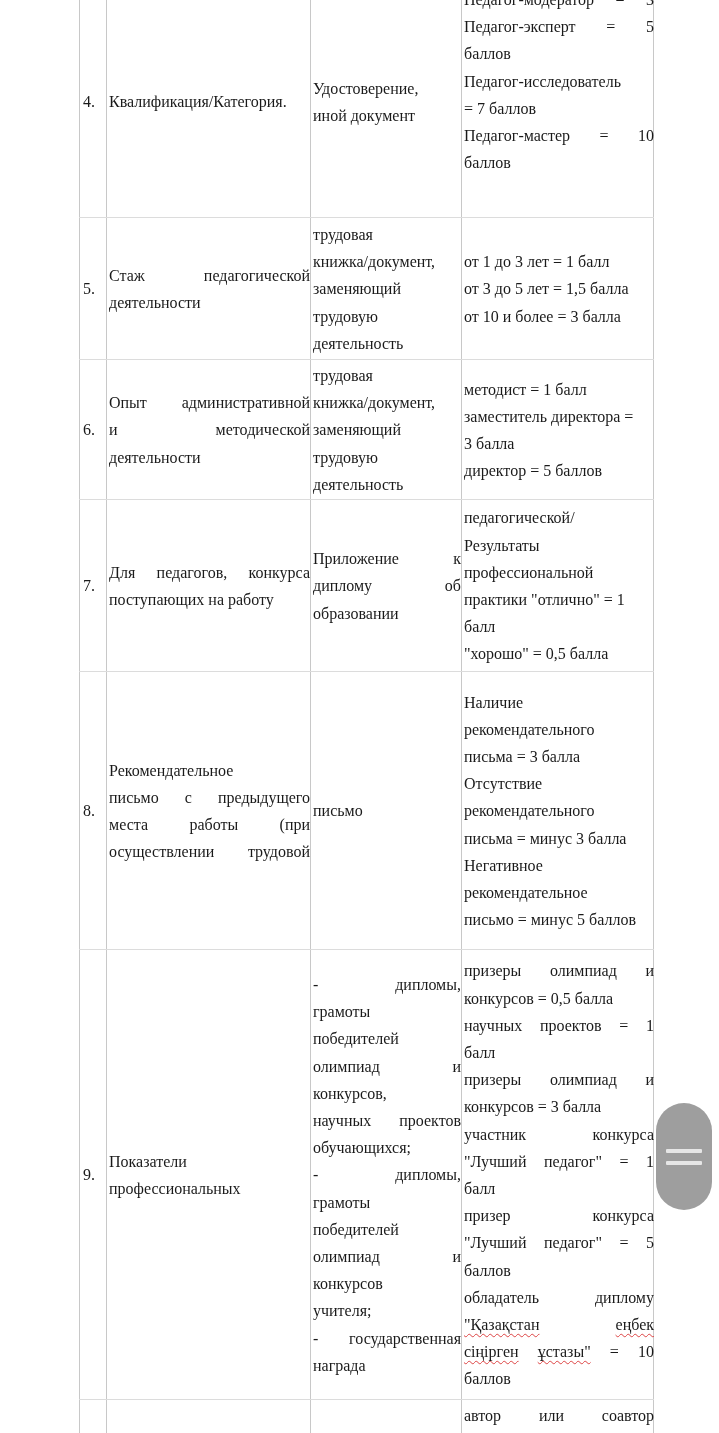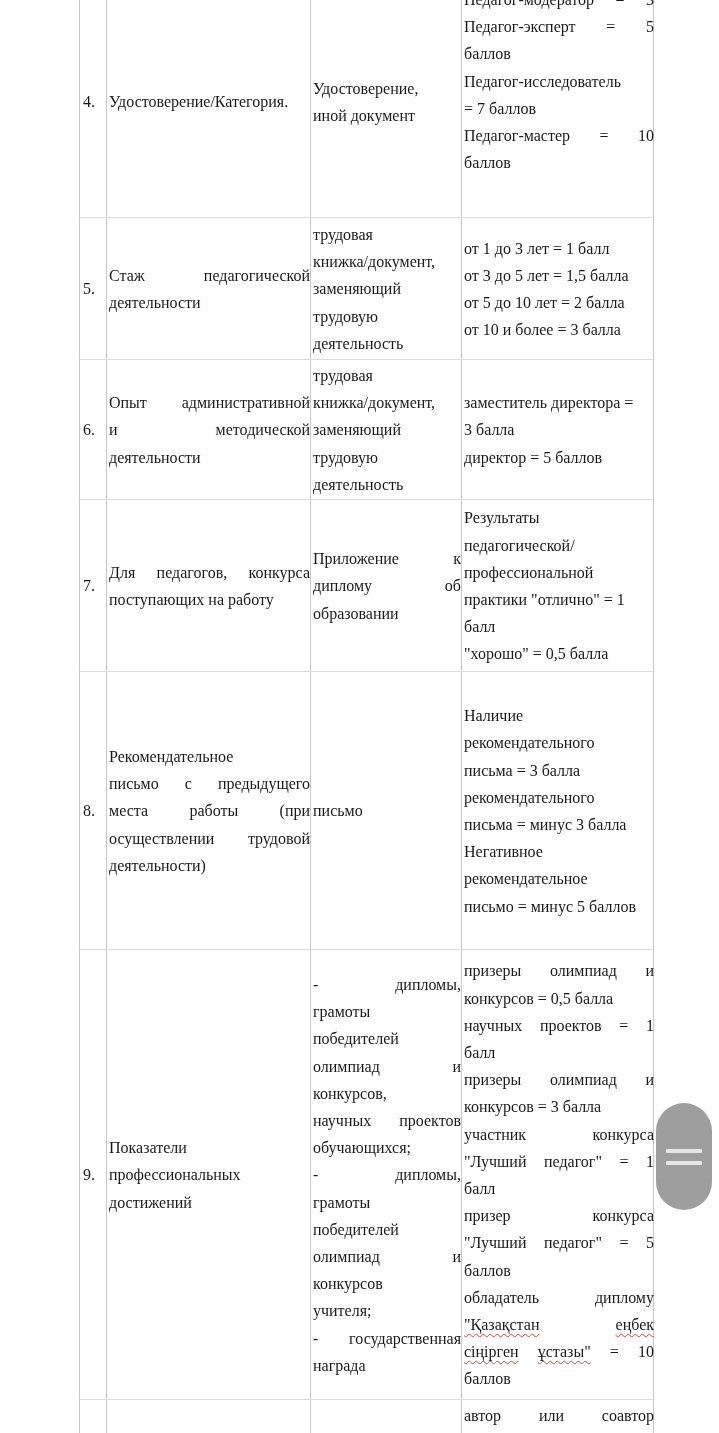--- a/index.html
+++ b/index.html
@@ -30,21 +30,21 @@
   <div class="vline" style="left:106px"></div>
   <div class="vline" style="left:310px"></div>
   <div class="vline" style="left:461px"></div>
   <div class="vline" style="left:653px"></div>
   <div id="rows">
       <div class="row" style="top: -14px; height: 232px;">
         <div class="cell c-num">
           <span>4.</span>
         </div>
         <div class="cell c-name">
-          <span class="line">Удостоверение/Категория.</span>
+          <span class="line">Квалификация/Категория.</span>
         </div>
         <div class="cell c-doc">
           <span class="line">Удостоверение,</span>
           <span class="line">иной документ</span>
         </div>
         <div class="cell c-score" style="justify-content: flex-start; padding-top: 0px;">
           <span class="j">
             <span>Педагог-модератор</span>
             <span>=</span>
             <span>3</span>
@@ -80,21 +80,20 @@
         <div class="cell c-doc">
           <span class="line">трудовая</span>
           <span class="line">книжка/документ,</span>
           <span class="line">заменяющий</span>
           <span class="line">трудовую</span>
           <span class="line">деятельность</span>
         </div>
         <div class="cell c-score">
           <span class="line">от 1 до 3 лет = 1 балл</span>
           <span class="line">от 3 до 5 лет = 1,5 балла</span>
-          <span class="line">от 5 до 10 лет = 2 балла</span>
           <span class="line">от 10 и более = 3 балла</span>
         </div>
         <div class="hline" style="left: 0px; width: 575px; top: 141px;"></div>
       </div>
       <div class="row" style="top: 360px; height: 140px;">
         <div class="cell c-num">
           <span>6.</span>
         </div>
         <div class="cell c-name">
           <span class="j">
@@ -108,20 +107,21 @@
           <span class="line">деятельности</span>
         </div>
         <div class="cell c-doc">
           <span class="line">трудовая</span>
           <span class="line">книжка/документ,</span>
           <span class="line">заменяющий</span>
           <span class="line">трудовую</span>
           <span class="line">деятельность</span>
         </div>
         <div class="cell c-score">
+          <span class="line"> методист = 1 балл</span>
           <span class="line">заместитель директора =</span>
           <span class="line">3 балла</span>
           <span class="line">директор = 5 баллов</span>
         </div>
         <div class="hline" style="left: 0px; width: 575px; top: 139px;"></div>
       </div>
       <div class="row" style="top: 500px; height: 172px;">
         <div class="cell c-num">
           <span>7.</span>
         </div>
@@ -138,22 +138,22 @@
             <span>Приложение</span>
             <span>к</span>
           </span>
           <span class="j">
             <span>диплому</span>
             <span>об</span>
           </span>
           <span class="line">образовании</span>
         </div>
         <div class="cell c-score">
+          <span class="line">педагогической/</span>
           <span class="line">Результаты</span>
-          <span class="line">педагогической/</span>
           <span class="line">профессиональной</span>
           <span class="line">практики "отлично" = 1</span>
           <span class="line">балл</span>
           <span class="line">"хорошо" = 0,5 балла</span>
         </div>
         <div class="hline" style="left: 0px; width: 575px; top: 171px;"></div>
       </div>
       <div class="row" style="top: 672px; height: 278px;">
         <div class="cell c-num">
           <span>8.</span>
@@ -167,45 +167,44 @@
           </span>
           <span class="j">
             <span>места</span>
             <span>работы</span>
             <span>(при</span>
           </span>
           <span class="j">
             <span>осуществлении</span>
             <span>трудовой</span>
           </span>
-          <span class="line">деятельности)</span>
         </div>
         <div class="cell c-doc">
           <span class="line">письмо</span>
         </div>
         <div class="cell c-score">
           <span class="line">Наличие</span>
           <span class="line">рекомендательного</span>
           <span class="line">письма = 3 балла</span>
+          <span class="line">Отсутствие</span>
           <span class="line">рекомендательного</span>
           <span class="line">письма = минус 3 балла</span>
           <span class="line">Негативное</span>
           <span class="line">рекомендательное</span>
           <span class="line">письмо = минус 5 баллов</span>
         </div>
         <div class="hline" style="left: 0px; width: 575px; top: 277px;"></div>
       </div>
       <div class="row" style="top: 950px; height: 450px;">
         <div class="cell c-num">
           <span>9.</span>
         </div>
         <div class="cell c-name">
           <span class="line">Показатели</span>
           <span class="line">профессиональных</span>
-          <span class="line">достижений</span>
         </div>
         <div class="cell c-doc">
           <span class="j">
             <span>-</span>
             <span>дипломы,</span>
           </span>
           <span class="line">грамоты</span>
           <span class="line">победителей</span>
           <span class="j">
             <span>олимпиад</span>

